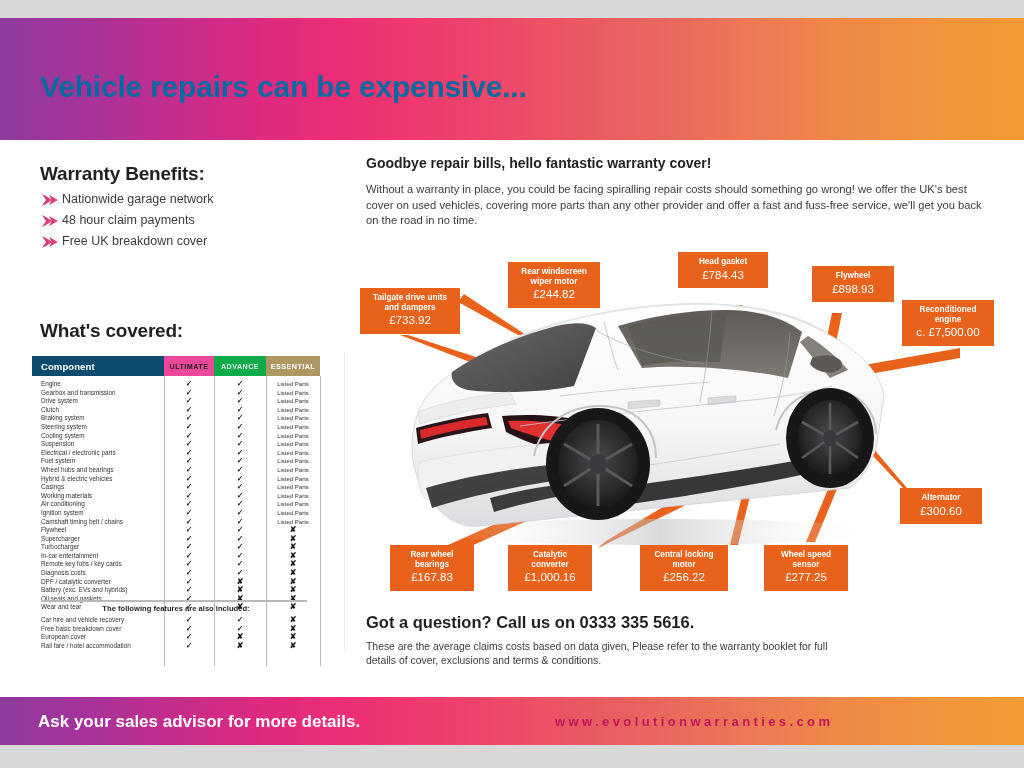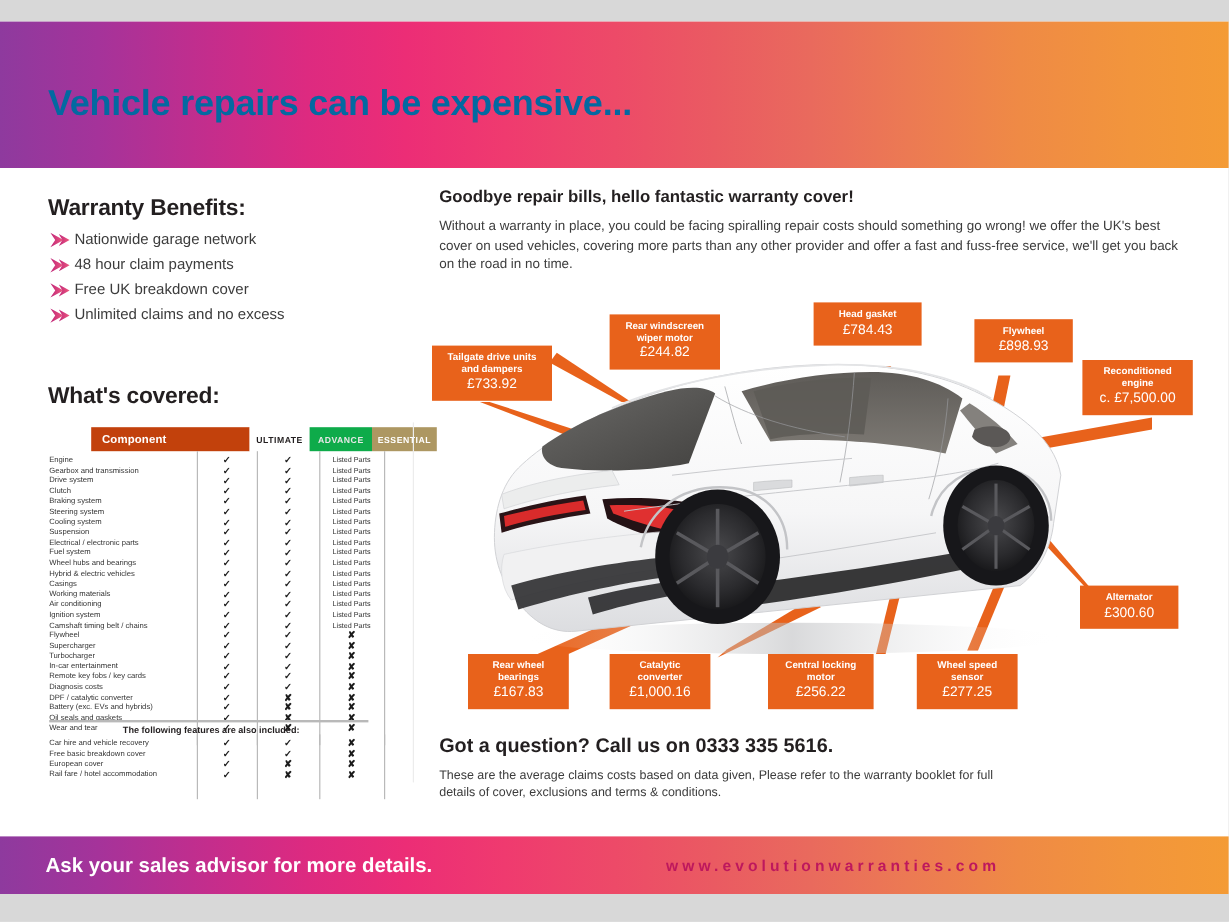--- a/index.html
+++ b/index.html
@@ -53,23 +53,23 @@
 
   .covered-title { position:absolute; left:40px; top:320px; }
 
   
   .cov-table { position:absolute; left:32px; top:356px; width:288px; }
   .cov-head { display:flex; height:20px; }
   .cov-head-cell {
     display:flex; align-items:center; justify-content:center;
     font-size:7.2px; font-weight:700; letter-spacing:.45px; color:#ffffff;
   }
-  .ch-component { flex:0 0 132px; background:#c2410c; justify-content:flex-start; padding-left:9px;
-                  font-size:9.5px; letter-spacing:.1px;margin-left:44px; }
-  .ch-ultimate  { flex:0 0 50px; background:#ffffff; color:#231f20; }
+  .ch-component { flex:0 0 132px; background:#0c4a6e; justify-content:flex-start; padding-left:9px;
+                  font-size:9.5px; letter-spacing:.1px; }
+  .ch-ultimate  { flex:0 0 50px; background:#ec4899; color:#231f20; }
   .ch-advance   { flex:0 0 52px; background:#0eab4a; color:#e8e8e8; }
   .ch-essential { flex:0 0 54px; background:#ad9762; }
 
   .cov-body { position:relative; padding-top:4px; }
   .cov-row { display:flex; height:8.6px; align-items:center; }
   .cov-label { flex:0 0 132px; padding-left:9px; font-size:6.4px; color:#333; white-space:nowrap; line-height:8.6px;}
   .cov-cell {
     display:flex; align-items:center; justify-content:center;
     font-size:7px; color:#1a1a1a; line-height:8.6px;
   }
@@ -167,33 +167,20 @@
             <linearGradient id="ag" x1="0" y1="0" x2="1" y2="0">
               <stop offset="0%" stop-color="#c0267a"></stop>
               <stop offset="100%" stop-color="#ee5a7e"></stop>
             </linearGradient>
           </defs>
           <path d="M2,2 L13,8 L2,14 L6,8 Z" fill="url(#ag)"></path>
           <path d="M9,3 L18,8 L9,13 L12,8 Z" fill="url(#ag)"></path>
         </svg>
         <span class="benefit-text">Free UK breakdown cover</span>
       </div>
-      <div class="benefit-row">
-        <svg class="arrow-ico" viewBox="0 0 22 16">
-          <defs>
-            <linearGradient id="ag" x1="0" y1="0" x2="1" y2="0">
-              <stop offset="0%" stop-color="#c0267a"></stop>
-              <stop offset="100%" stop-color="#ee5a7e"></stop>
-            </linearGradient>
-          </defs>
-          <path d="M2,2 L13,8 L2,14 L6,8 Z" fill="url(#ag)"></path>
-          <path d="M9,3 L18,8 L9,13 L12,8 Z" fill="url(#ag)"></path>
-        </svg>
-        <span class="benefit-text">Unlimited claims and no excess</span>
-      </div>
     </div>
 
   <div class="h2 covered-title">What's covered:</div>
 
   <div class="cov-table">
     <div class="cov-head">
       <div class="cov-head-cell ch-component">Component</div>
       <div class="cov-head-cell ch-ultimate">ULTIMATE</div>
       <div class="cov-head-cell ch-advance">ADVANCE</div>
       <div class="cov-head-cell ch-essential">ESSENTIAL</div>

